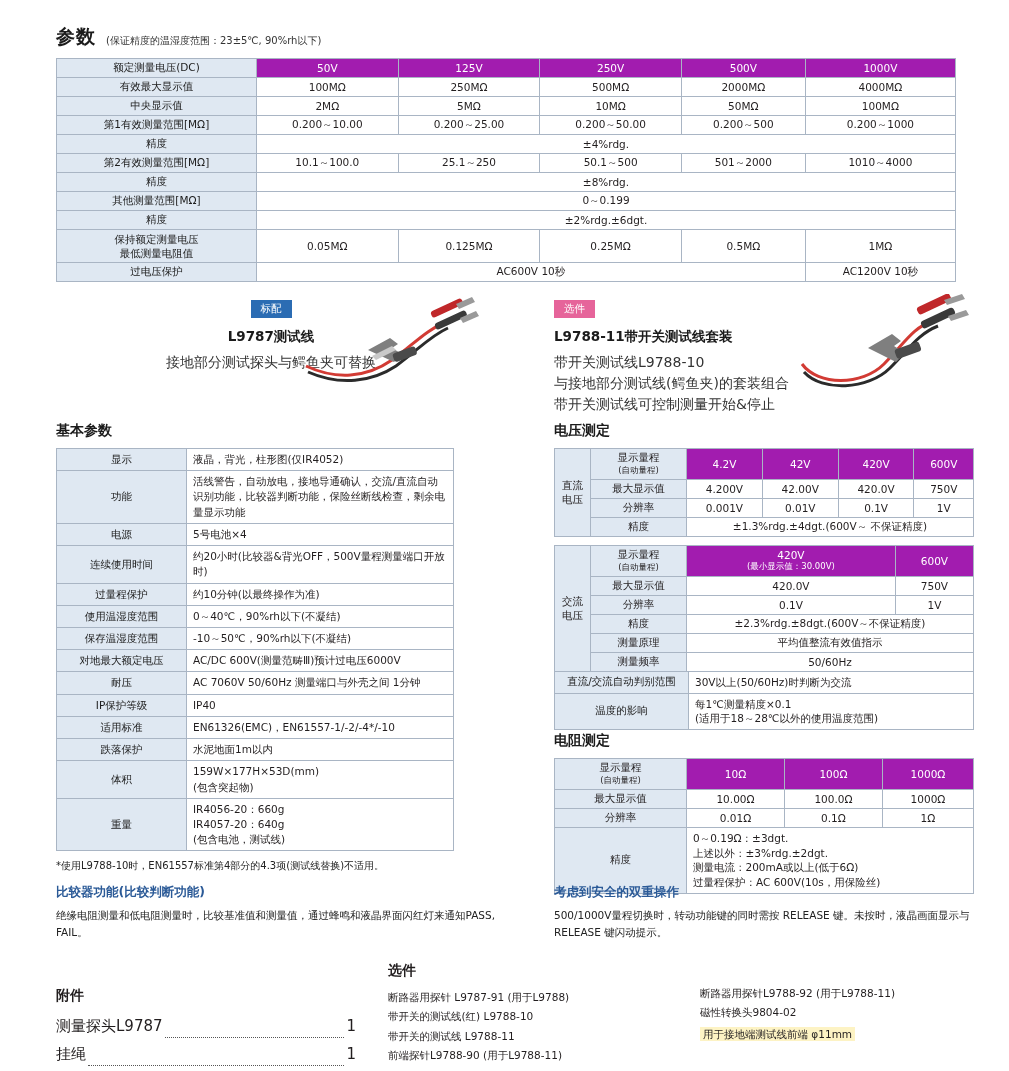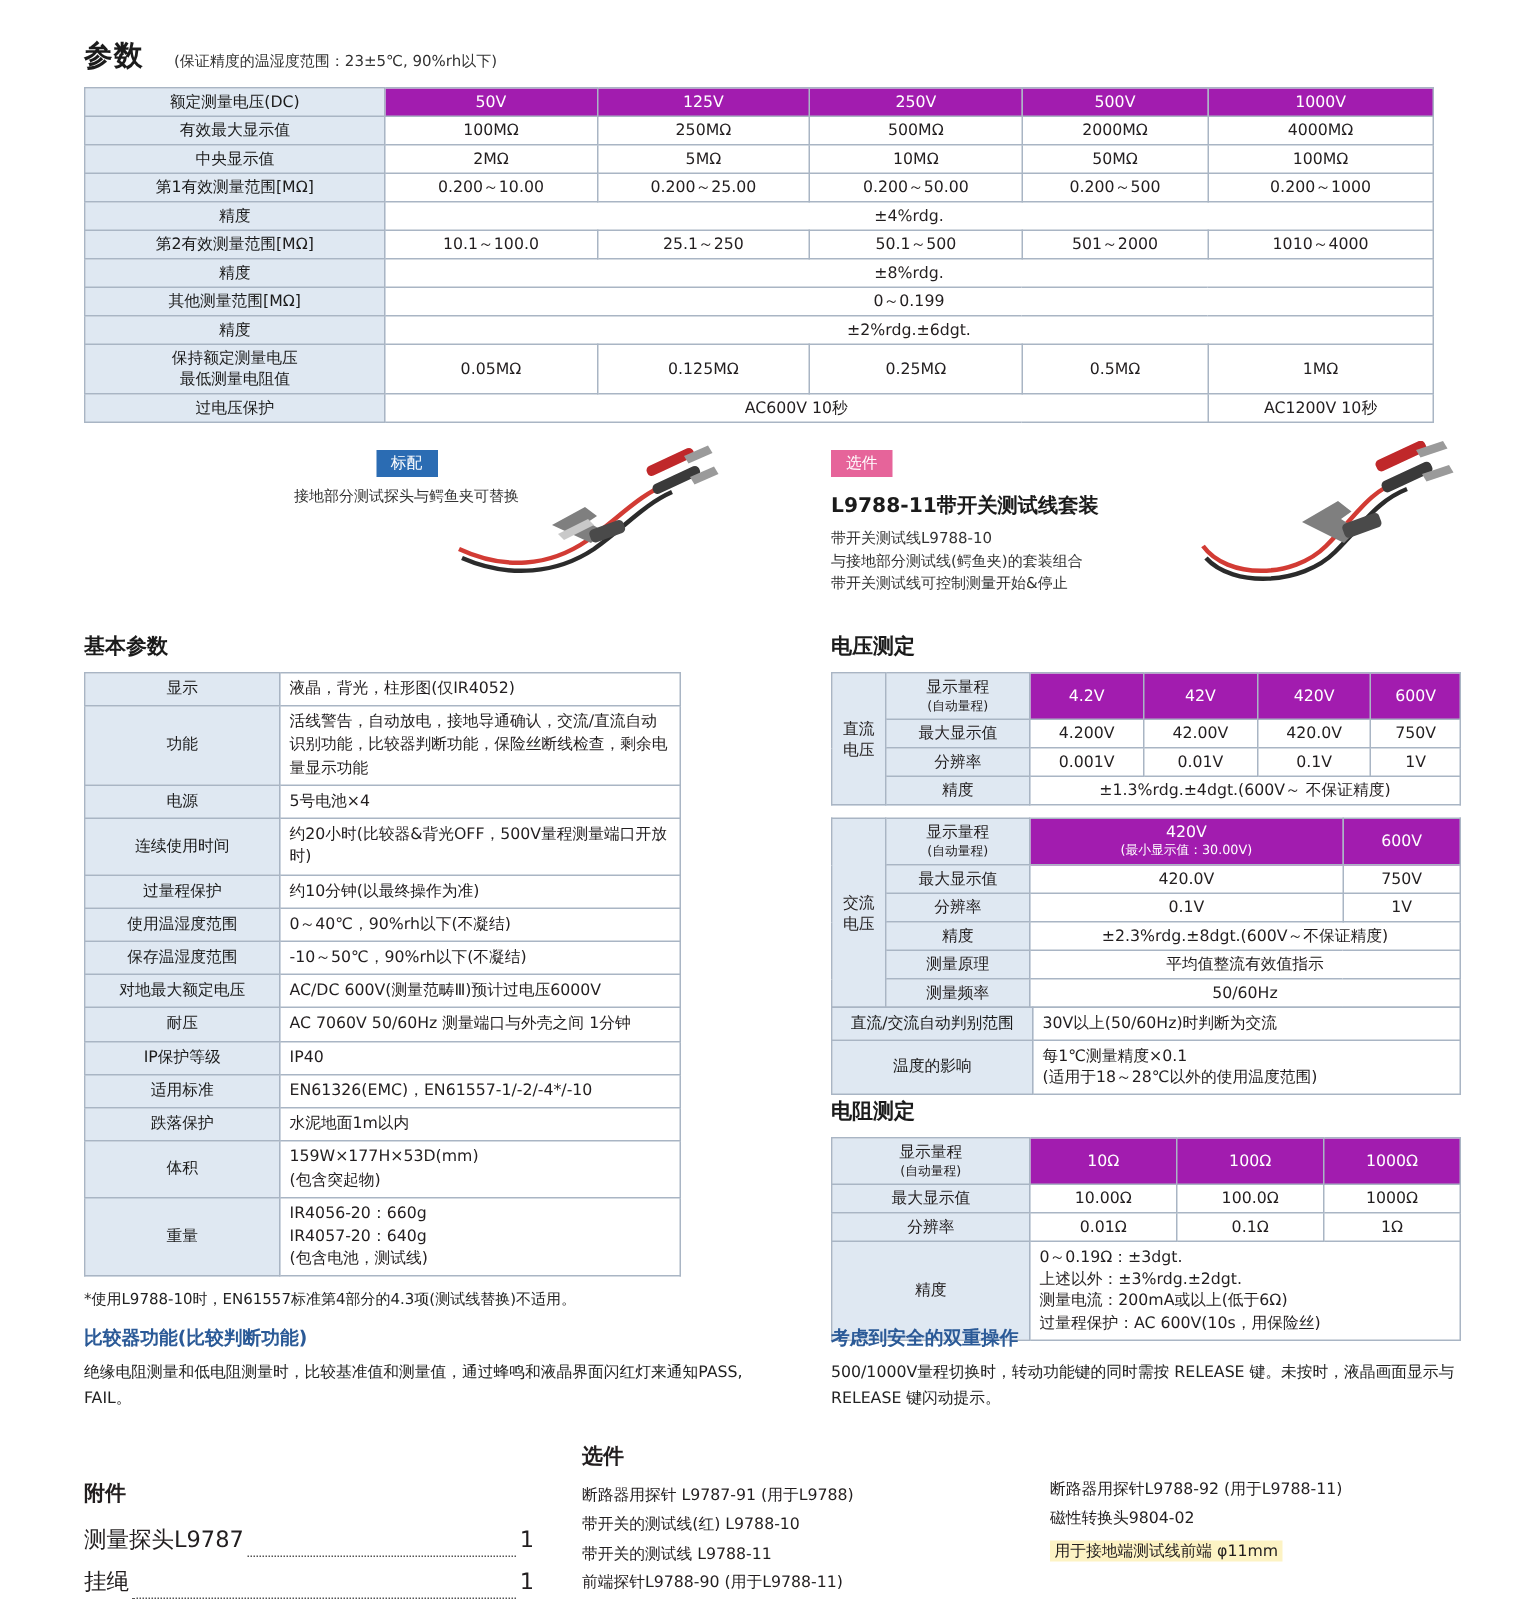--- a/index.html
+++ b/index.html
@@ -22,21 +22,21 @@
     letter-spacing: 1px;
   }
   .h-sub {
     font-size: 14px;
     font-weight: bold;
     color: #1b1b1b;
   }
 
   
   #top-section { position: absolute; left: 56px; top: 24px; width: 900px; }
-  #top-title-row { display: flex; align-items: flex-end; gap: 20px; margin-bottom: 8px; }
+  #top-title-row { display: flex; align-items: flex-end; gap: 10px; margin-bottom: 8px; }
   #top-title-row .note { font-size: 10px; color: #333; padding-bottom: 2px; }
 
   table.grid { border-collapse: collapse; width: 100%; }
   table.grid td, table.grid th {
     border: 1px solid #a9b5c4;
     padding: 2px 4px;
     font-size: 10.5px;
     text-align: center;
     font-weight: normal;
     height: 18px;
@@ -60,21 +60,21 @@
   .badge {
     display: inline-block;
     background: #2b6cb3;
     color: #fff;
     font-size: 10.5px;
     padding: 2px 10px;
     margin-bottom: 6px;
   }
   .badge.pink { background: #e6649a; }
   .lead-title { font-size: 13.5px; font-weight: bold; color: #1b1b1b; margin: 4px 0 6px; }
-  .lead-desc { font-size: 10px; color: #333; line-height: 1.5; }
+  .lead-desc { font-size: 14px; color: #333; line-height: 1.5; }
   .lead-box { position: relative; }
   .lead-art { position: absolute; right: 0; top: -6px; width: 190px; height: 100px; }
 
   
   #basic-section { position: absolute; left: 56px; top: 422px; width: 398px; }
   #basic-section table.grid td { text-align: left; padding: 3px 6px; font-size: 10.5px; line-height: 1.45; }
   #basic-section table.grid td.lbl { text-align: center; width: 130px; }
   .foot-note { font-size: 10px; margin-top: 8px; color: #222; }
 
   
@@ -195,20 +195,21 @@
         <td class="lbl">过电压保护</td>
         <td class="cell" colspan="4">AC600V 10秒</td>
         <td class="cell">AC1200V 10秒</td>
       </tr>
     </tbody>
       </table>
   </div>
 
   <div id="leads-left" class="lead-box">
     <div class="badge">标配</div>
+    <div class="lead-title">L9787测试线</div>
     <div class="lead-desc">接地部分测试探头与鳄鱼夹可替换</div>
     <svg class="lead-art" viewBox="0 0 190 100">
       <path d="M10 72 C40 86 70 84 96 66 C118 50 130 36 150 28" stroke="#d23b34" stroke-width="3" fill="none"></path>
       <path d="M12 78 C44 92 76 88 100 72 C122 56 134 42 152 34" stroke="#2b2b2b" stroke-width="3" fill="none"></path>
       <rect x="134" y="18" width="34" height="7" rx="3" fill="#c0282a" transform="rotate(-25 134 18)"></rect>
       <rect x="138" y="30" width="34" height="7" rx="3" fill="#3a3a3a" transform="rotate(-25 138 30)"></rect>
       <path d="M160 10 l16 -7 l3 5 l-16 7 z" fill="#9a9a9a"></path>
       <path d="M164 24 l16 -7 l3 5 l-16 7 z" fill="#9a9a9a"></path>
       <g transform="translate(72,46)">
         <path d="M0 10 l22 -12 l8 6 l-6 4 l10 6 l-8 8 z" fill="#7f7f7f"></path>

